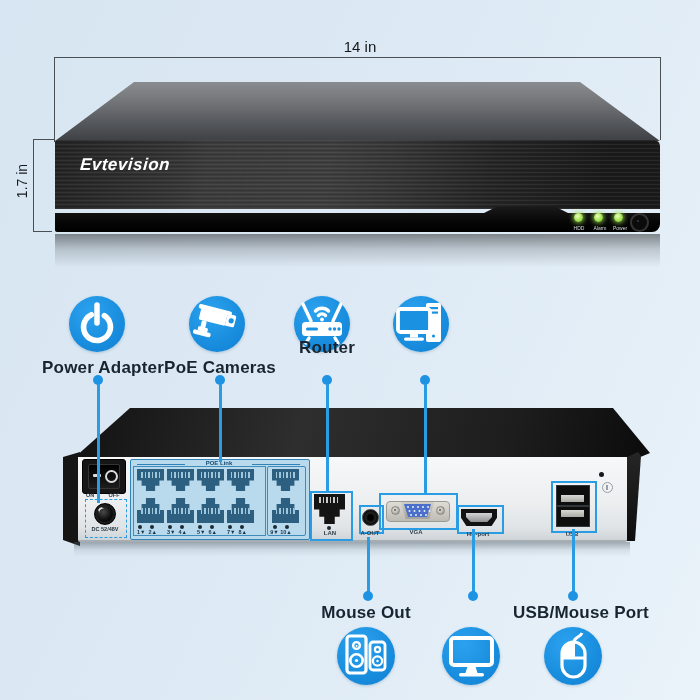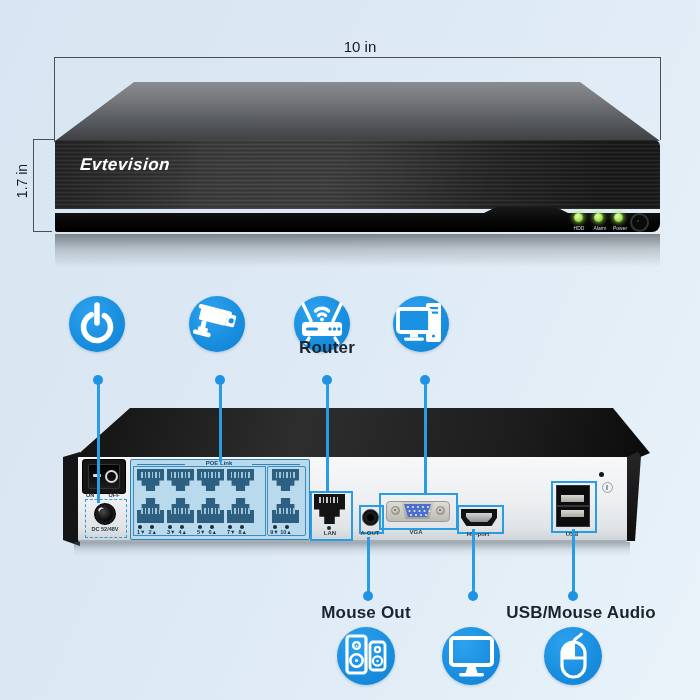--- a/index.html
+++ b/index.html
@@ -58,21 +58,21 @@
   .onoff{position:absolute;transform:translateX(-50%);font-size:5.5px;font-weight:bold;color:#2c3942;}
 </style>
 </head>
 <body>
 
 <div class="stage">
 
   <div class="abs dim" style="left:54px;top:57px;width:607px;height:1px;"></div>
   <div class="abs dim" style="left:54px;top:57px;width:1px;height:85px;"></div>
   <div class="abs dim" style="left:660px;top:57px;width:1px;height:83px;"></div>
-  <div class="abs dim-label" style="left:320px;top:38px;width:80px;text-align:center;">10 in</div>
+  <div class="abs dim-label" style="left:320px;top:38px;width:80px;text-align:center;">14 in</div>
 
   <div class="abs dim" style="left:33px;top:139px;width:1px;height:93px;"></div>
   <div class="abs dim" style="left:33px;top:139px;width:21px;height:1px;"></div>
   <div class="abs dim" style="left:33px;top:231px;width:19px;height:1px;"></div>
   <div class="abs dim-label" style="left:-9px;top:171px;width:66px;height:20px;text-align:center;font-size:14px;transform:rotate(-90deg);">1.7 in</div>
 
   <div class="abs" style="left:55px;top:80px;width:605px;height:61px;
     clip-path:polygon(79px 2px,525px 2px,605px 61px,0px 61px);
     background:linear-gradient(to bottom,#8b8e92 0%,#77797d 30%,#55585c 70%,#3e4044 100%);"></div>
   <div class="abs" style="left:55px;top:140px;width:605px;height:69px;border-radius:2px 6px 0 0;
@@ -139,20 +139,22 @@
     <svg width="56" height="56" viewBox="0 0 56 56">
       <rect x="33" y="7" width="15" height="39" rx="2" fill="#fff"></rect>
       <rect x="36" y="11" width="9" height="2.2" fill="#1b91e2"></rect>
       <rect x="36" y="15.5" width="9" height="2.2" fill="#1b91e2"></rect>
       <circle cx="40.5" cy="40" r="1.6" fill="#1b91e2"></circle>
       <rect x="5" y="13" width="32" height="23" rx="2.5" fill="#1b91e2" stroke="#fff" stroke-width="3.8"></rect>
       <rect x="17" y="37.5" width="8" height="4" fill="#fff"></rect>
       <rect x="11" y="41.5" width="20" height="3.2" rx="1.6" fill="#fff"></rect>
     </svg>
   </div>
+  <div class="legend-label" style="left:103px;top:358px;">Power Adapter</div>
+  <div class="legend-label" style="left:220px;top:358px;">PoE Cameras</div>
   <div class="legend-label" style="left:327px;top:338px;">Router</div>
 
   <div class="abs" style="left:60px;top:405px;width:600px;height:53px;
     clip-path:polygon(70px 3px,553px 3px,590px 48px,578px 53px,14px 53px);
     background:linear-gradient(105deg,#101010,#2e2e2e 40%,#1d1d1d 75%,#0a0a0a);"></div>
   <div class="abs" style="left:60px;top:450px;width:20px;height:96px;
     clip-path:polygon(3px 7px,20px 2px,20px 96px,3px 90px);background:#151515;"></div>
   <div class="abs" style="left:625px;top:452px;width:16px;height:89px;
     clip-path:polygon(0px 6px,13px 0px,16px 4px,10px 89px,0px 89px);background:linear-gradient(#262626,#0d0d0d);"></div>
   <div class="abs" style="left:78px;top:457px;width:549px;height:83px;
@@ -281,21 +283,21 @@
   <div class="cline" style="left:423.5px;top:384px;height:109px;"></div>
 
   <div class="cline" style="left:366.5px;top:537px;height:55px;"></div>
   <div class="cline" style="left:471.5px;top:529px;height:63px;"></div>
   <div class="cline" style="left:571.5px;top:529px;height:63px;"></div>
   <div class="cdot" style="left:363px;top:591px;"></div>
   <div class="cdot" style="left:468px;top:591px;"></div>
   <div class="cdot" style="left:568px;top:591px;"></div>
 
   <div class="legend-label" style="left:366px;top:603px;">Mouse Out</div>
-  <div class="legend-label" style="left:581px;top:603px;">USB/Mouse Audio</div>
+  <div class="legend-label" style="left:581px;top:603px;">USB/Mouse Port</div>
 
   <div class="legend-circle big" style="left:337px;top:627px;">
     <svg width="56" height="56" viewBox="0 0 56 56">
       <rect x="9" y="8" width="19" height="37" rx="3" fill="none" stroke="#fff" stroke-width="3.2"></rect>
       <circle cx="18.5" cy="17.5" r="3.4" fill="none" stroke="#fff" stroke-width="2.4"></circle>
       <circle cx="18.5" cy="18" r="0.9" fill="#fff"></circle>
       <circle cx="18.5" cy="32.5" r="6.2" fill="none" stroke="#fff" stroke-width="2.6"></circle>
       <circle cx="18.5" cy="32.5" r="1.6" fill="#fff"></circle>
       <rect x="32" y="14" width="15" height="28" rx="3" fill="none" stroke="#fff" stroke-width="2.8"></rect>
       <circle cx="39.5" cy="21.5" r="2.6" fill="none" stroke="#fff" stroke-width="2.2"></circle>

